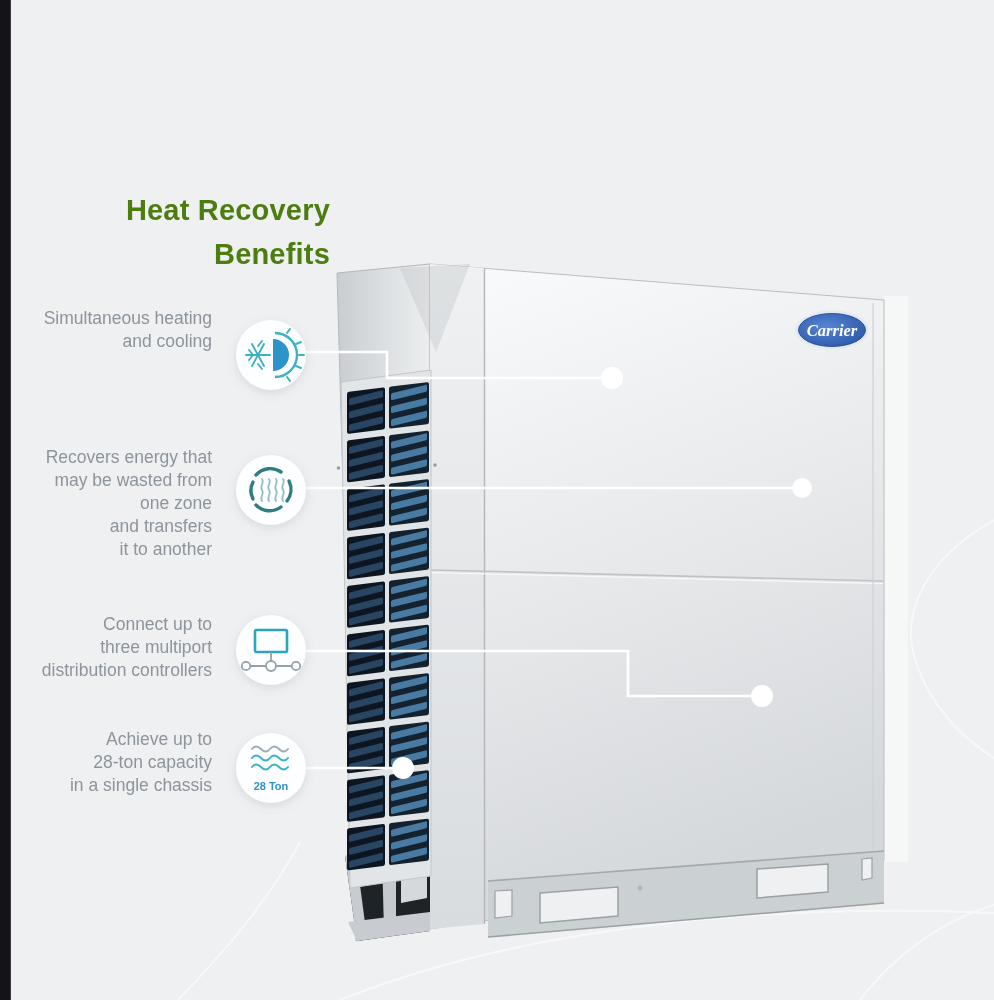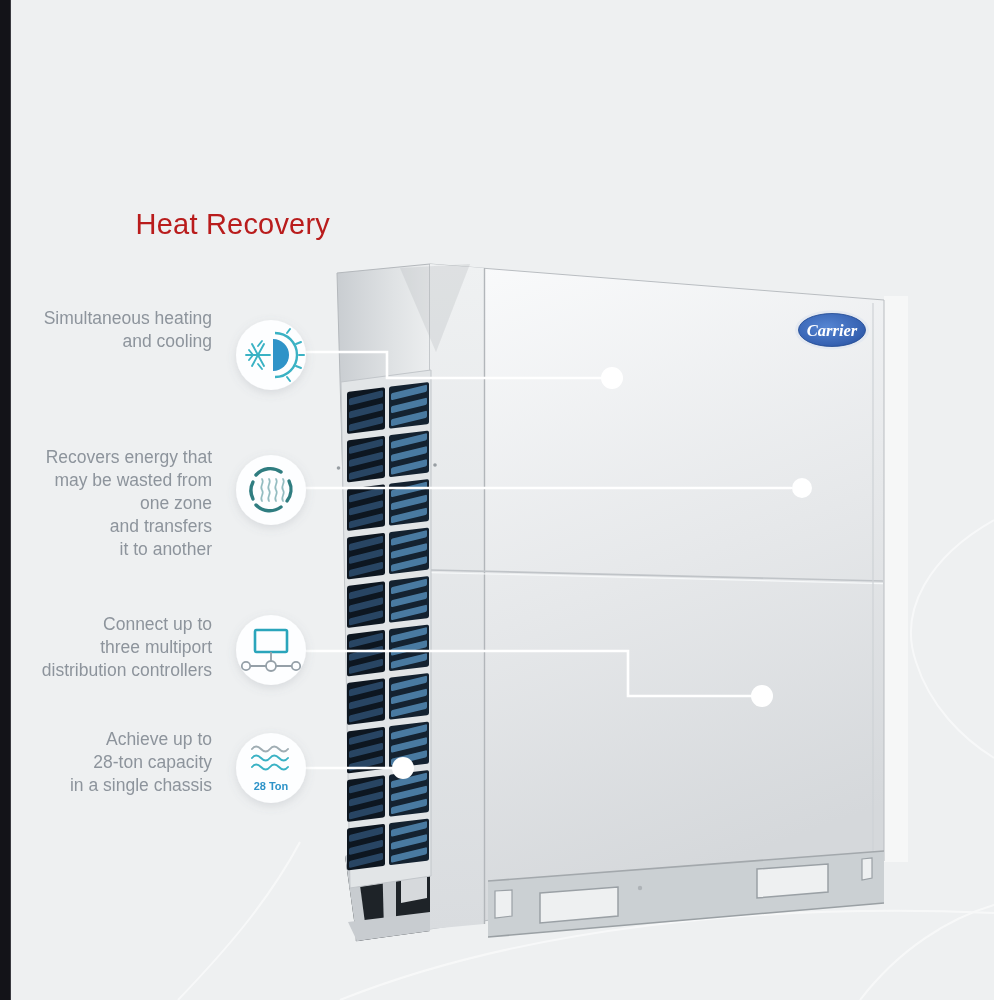--- a/index.html
+++ b/index.html
@@ -7,22 +7,22 @@
     position:relative;width:994px;height:1000px;overflow:hidden;
     background:#eef0f1;font-family:"Liberation Sans",sans-serif;
   }
   #edge-bar{
     position:absolute;left:0;top:0;width:10px;height:1000px;
     background:#131318;border-right:1px solid #3a3a40;
   }
   #scene{position:absolute;left:0;top:0;}
   .title-block{
     position:absolute;top:188px;right:664px;text-align:right;
-    color:#b91c1c;font-weight:normal;font-size:29px;line-height:44px;
-    letter-spacing:0.2px;white-space:nowrap;margin-top:14px;
+    color:#4d7c0f;font-weight:bold;font-size:29px;line-height:44px;
+    letter-spacing:0.2px;white-space:nowrap;
   }
   .benefit{
     position:absolute;right:782px;width:230px;text-align:right;
     color:#8d949c;font-size:17.5px;line-height:23px;white-space:nowrap;
   }
   .benefit div:empty{display:none;}
   #benefit-1{top:307px;}
   #benefit-2{top:446px;}
   #benefit-3{top:613px;}
   #benefit-4{top:728px;}
@@ -309,20 +309,21 @@
         <path d="M252,767 q4,-5 9,0 t9,0 t9,0 t9,0" stroke="#3ab2c4"></path>
       </g>
       <text x="271" y="790" text-anchor="middle" fill="#2e93c8" font-family="Liberation Sans, sans-serif" font-size="11" font-weight="bold">28 Ton</text>
     </g>
   </svg>
 
   <div id="edge-bar"></div>
 
   <div class="title-block">
     <div>Heat Recovery</div>
+    <div>Benefits</div>
   </div>
 
   <div class="benefit" id="benefit-1">
     <div>Simultaneous heating</div>
     <div>and cooling</div>
   </div>
   <div class="benefit" id="benefit-2">
     <div>Recovers energy that</div>
     <div>may be wasted from</div>
     <div>one zone</div>

